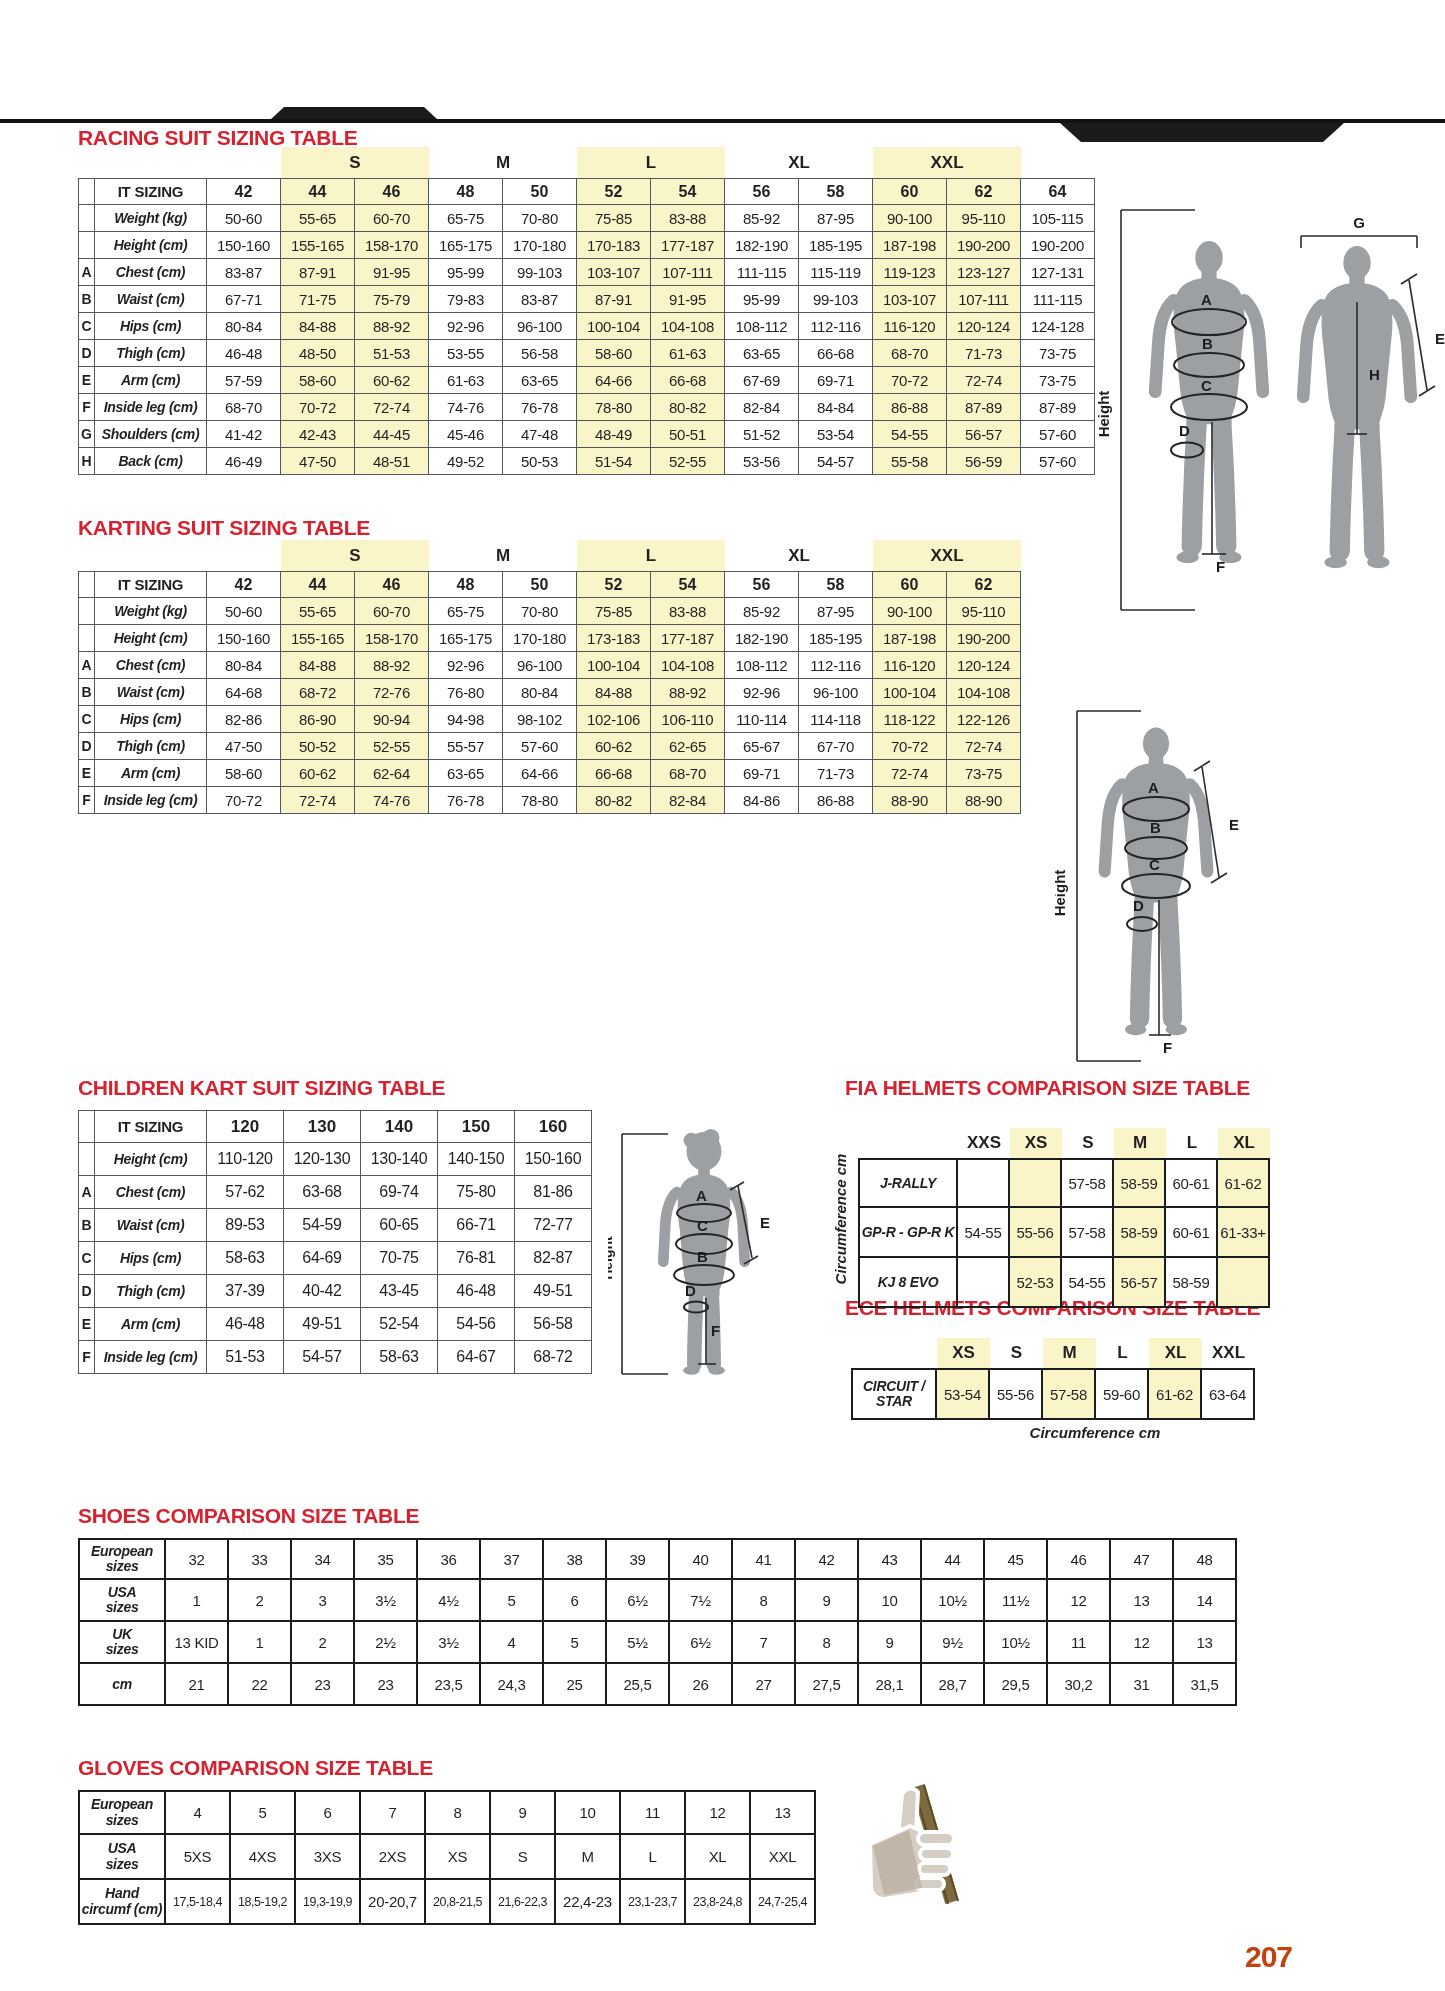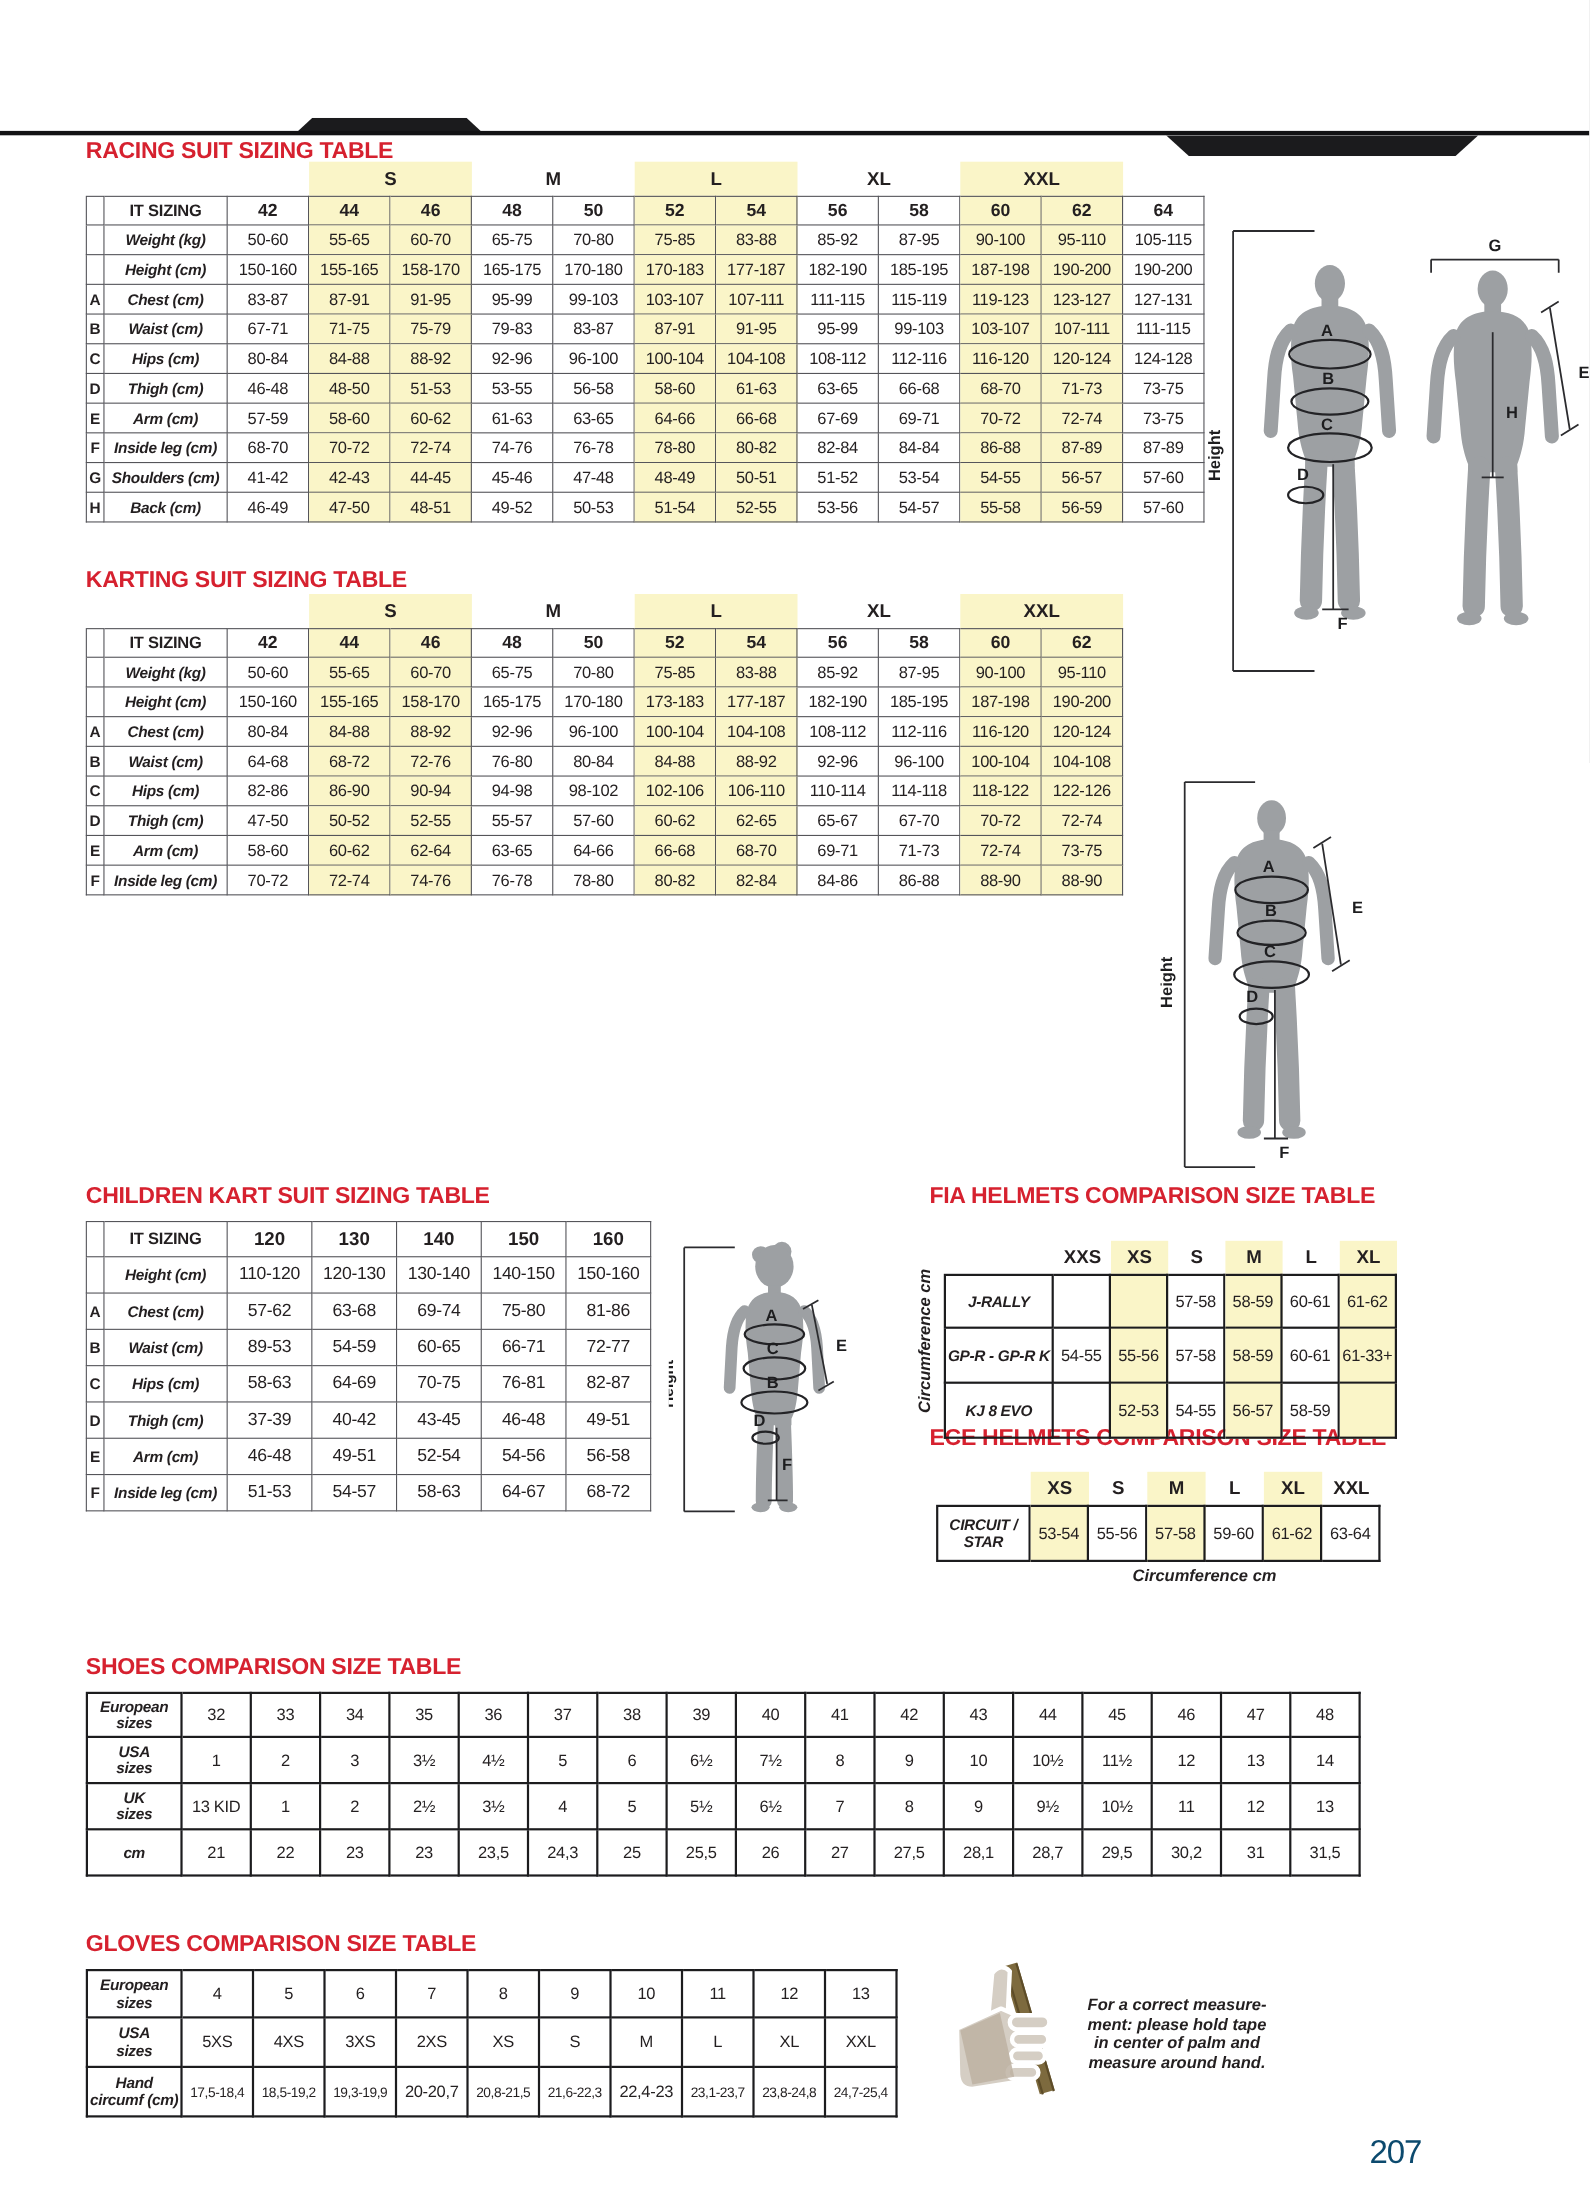--- a/index.html
+++ b/index.html
@@ -36,21 +36,21 @@
   .grid .lab{font-weight:bold;font-style:italic;font-size:14px;letter-spacing:-0.3px;line-height:1.05;}
   .grid .val{font-size:15px;letter-spacing:-0.3px;}
   .grid .val.sm{font-size:12.5px;letter-spacing:-0.4px;}
   .grid .ln{display:block;line-height:1.08;text-align:center;}
   #children-table .val{font-size:16px;}
   #children-table .hdr{font-size:17px;}
   .side-label{position:absolute;font-weight:bold;font-style:italic;font-size:15px;
         transform-origin:0 0;transform:rotate(-90deg);text-align:center;white-space:nowrap;}
   .footer-label{position:absolute;font-weight:bold;font-style:italic;font-size:15px;text-align:center;}
   .note{position:absolute;font-weight:bold;font-style:italic;font-size:15px;line-height:1.18;text-align:center;}
-  .page-num{position:absolute;font-size:30px;font-weight:normal;color:#0c4a6e;letter-spacing:-1px;}
+  .page-num{position:absolute;font-size:30px;font-weight:bold;color:#c2410c;letter-spacing:-1px;}
   svg text{font-family:"Liberation Sans",sans-serif;}
   .m-line{stroke:#2b2b2e;stroke-width:1.6;fill:none;}
   .m-ell{stroke:#232326;stroke-width:2;fill:none;}
   .m-lab{font-size:15px;font-weight:bold;fill:#1d1d1f;}
   .h-lab{font-size:15px;font-weight:bold;fill:#1d1d1f;}
 </style>
 </head>
 <body>
 
 <div id="page">
@@ -719,22 +719,16 @@
       <path d="M44,14 Q52,4 60,12 L58,54 L40,58 Z"></path>
       <path d="M12,64 L52,46 L66,52 L70,112 L26,119 Q14,119 13,106 Z"></path>
       <rect x="60" y="52" width="36" height="13" rx="6.5"></rect>
       <rect x="62" y="68" width="33" height="12" rx="6"></rect>
       <rect x="61" y="83" width="31" height="12" rx="6"></rect>
       <rect x="58" y="98" width="28" height="12" rx="6"></rect>
     </g>
     <polygon points="15,66 51,50 64,108 26,115" fill="#bdb2a2" opacity="0.85"></polygon>
   </svg>
 
-  <div class="note" style="left:980px;top:1814px;width:180px;">
-      <span class="ln" style="display: block;">For a correct measure-</span>
-      <span class="ln" style="display: block;">ment: please hold tape</span>
-      <span class="ln" style="display: block;">in center of palm and</span>
-      <span class="ln" style="display: block;">measure around hand.</span>
-    </div>
 
   <div class="page-num" style="left:1245px;top:1940px;">207</div>
 
 </div>
 
 </body></html>

